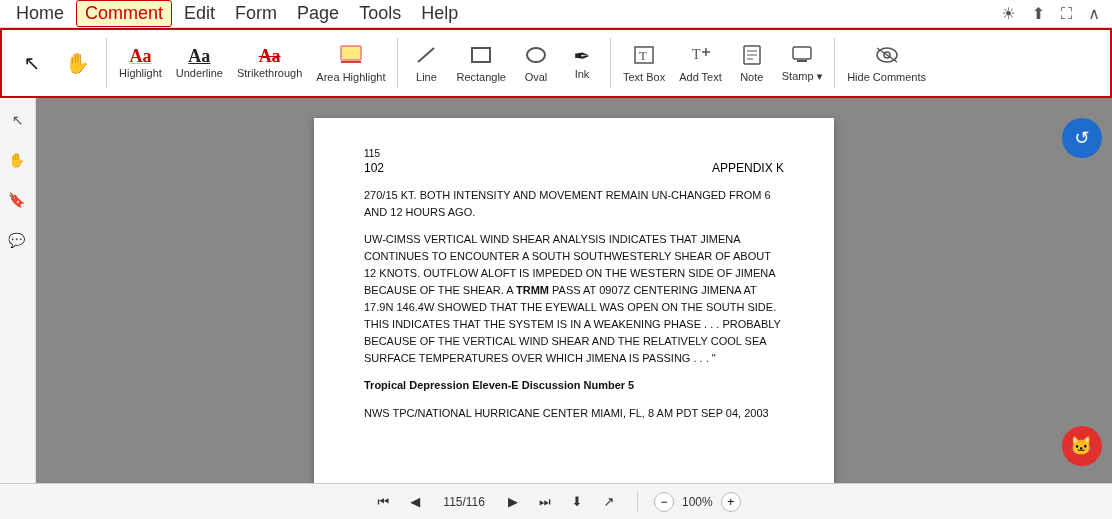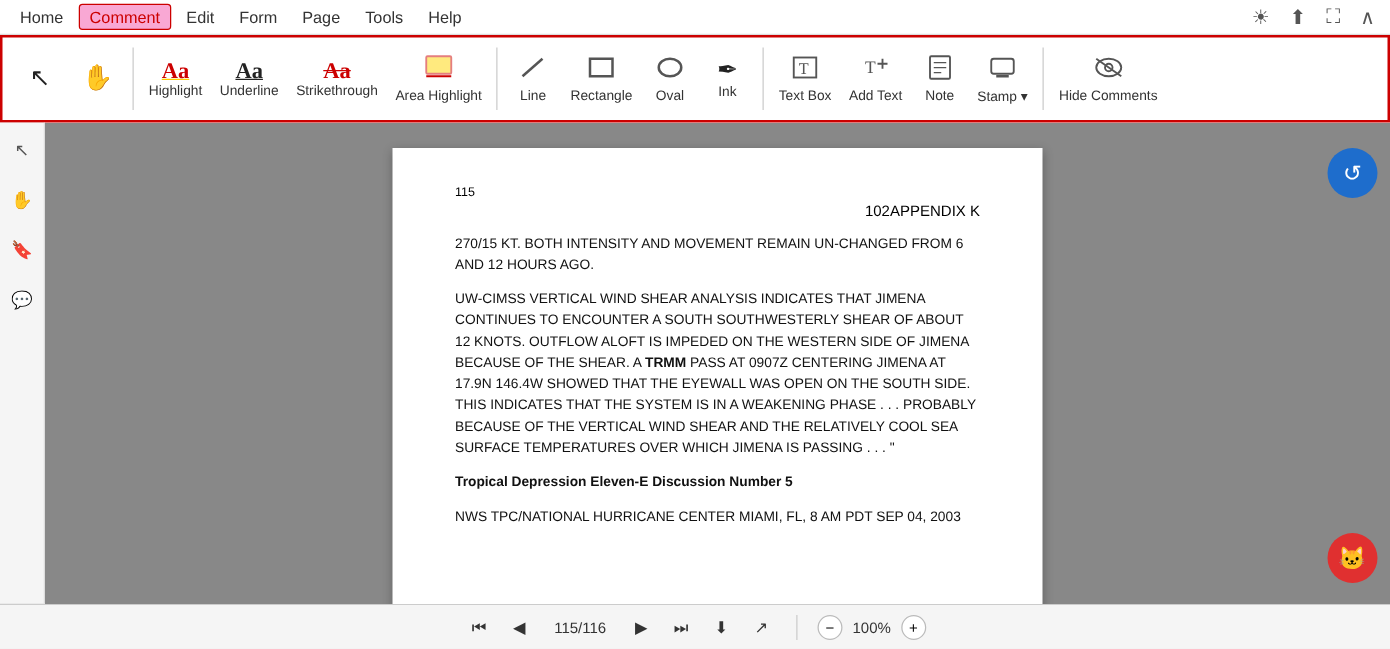--- a/index.html
+++ b/index.html
@@ -5,25 +5,25 @@
     * { box-sizing: border-box; margin: 0; padding: 0; }
     body { font-family: 'Segoe UI', Arial, sans-serif; background: #f0f0f0; width: 1112px; height: 519px; overflow: hidden; display: flex; flex-direction: column; }
 
     
     .menu-bar {
       display: flex; align-items: center; background: #fff;
       padding: 2px 8px; border-bottom: 1px solid #ddd; height: 28px;
       gap: 4px;
     }
     .menu-item {
-      padding: 2px 8px; font-size: 13px; cursor: pointer; border-radius: 3px;
+      padding: 2px 8px; font-size: 18px; cursor: pointer; border-radius: 3px;
       color: #333;
     }
     .menu-item.active {
-      border: 1.5px solid #c00; color: #c00; background: #f9a8d4;
+      border: 1.5px solid #c00; color: #c00; background: #fef9c3;
     }
 
     
     .toolbar {
       display: flex; align-items: center; background: #fff;
       border: 2px solid #c00; padding: 4px 8px; gap: 2px;
       min-height: 70px; flex-wrap: nowrap; overflow-x: auto;
     }
     .tool-group {
       display: flex; align-items: center; gap: 2px;
@@ -58,21 +58,21 @@
     
     .doc-area {
       flex: 1; background: #888; overflow: auto; display: flex; flex-direction: column;
       align-items: center; padding: 20px 0; position: relative;
     }
     .page {
       background: #fff; width: 520px; min-height: 440px; padding: 30px 50px;
       box-shadow: 0 2px 8px rgba(0,0,0,0.3); position: relative;
     }
     .page-number-top { font-size: 10px; text-align: left; margin-bottom: 2px; }
-    .page-header { display: flex; justify-content: flex-end; font-size: 12px; margin-bottom: 12px; }
+    .page-header { display: flex; justify-content: space-between; font-size: 12px; margin-bottom: 12px; }
     .page-text { font-size: 11px; line-height: 1.55; color: #111; }
     .page-text p { margin-bottom: 10px; }
 
     
     .bottom-bar {
       height: 36px; background: #f5f5f5; border-top: 1px solid #ccc;
       display: flex; align-items: center; justify-content: center; gap: 8px;
       padding: 0 16px;
     }
     .nav-btn {

